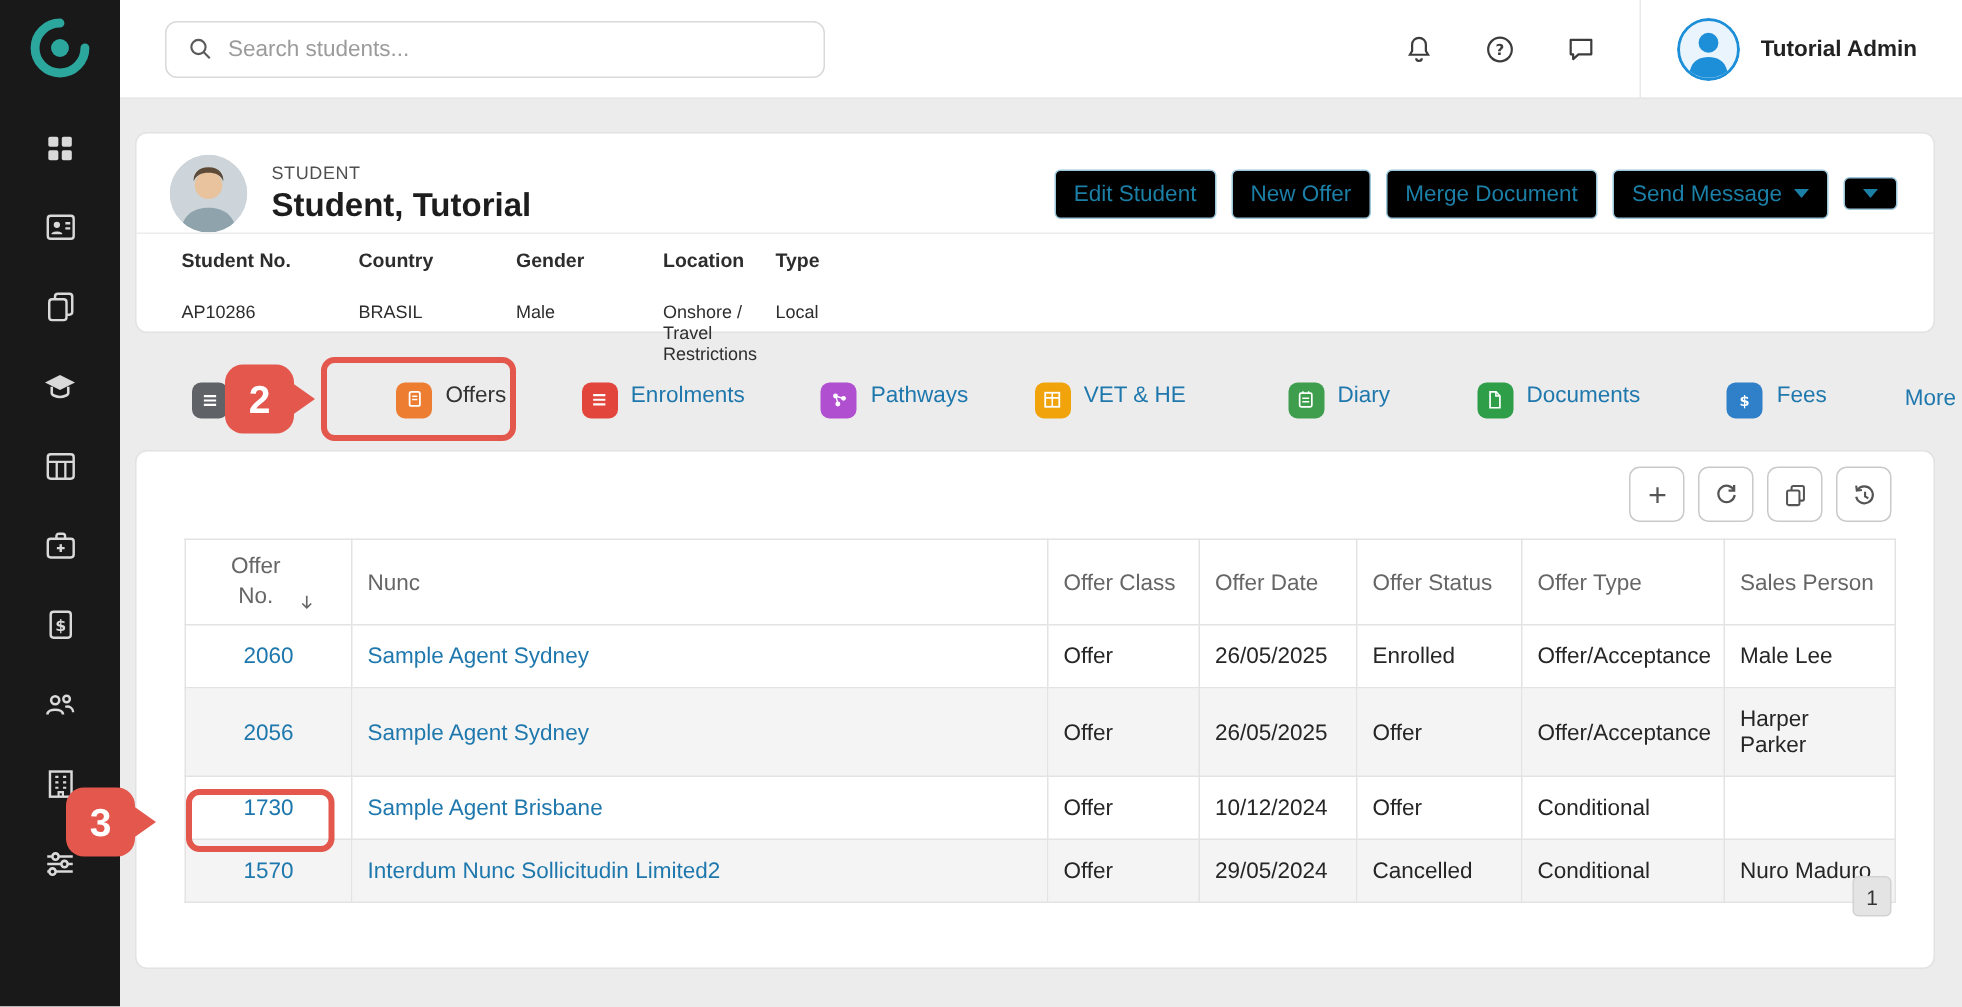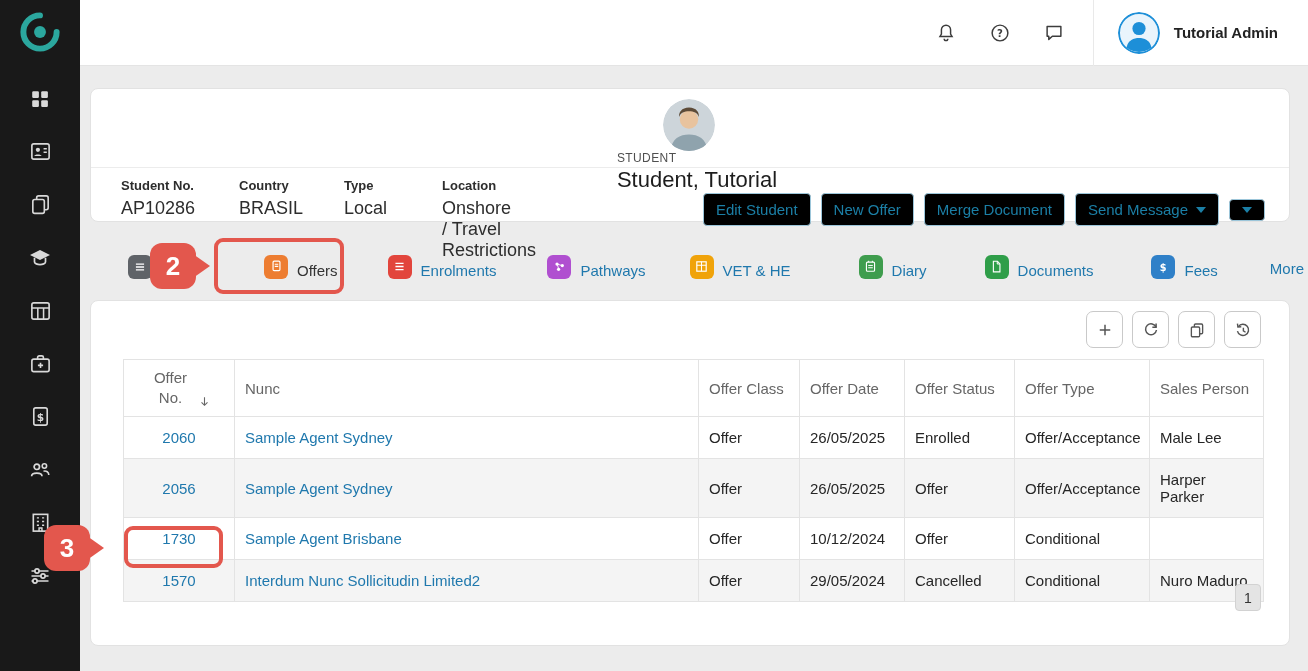--- a/index.html
+++ b/index.html
@@ -21,39 +21,39 @@
   .search input::placeholder { color:#9b9b9b; }
   .top-right { margin-left:auto; display:flex; align-items:center; height:100%; }
   .top-ic { width:30px; height:30px; display:flex; align-items:center; justify-content:center; margin-right:24px; cursor:pointer; }
   .top-divider { width:1px; height:66px; background:#e9e9e9; margin-right:24px; }
   .user { display:flex; align-items:center; gap:14px; padding-right:30px; cursor:pointer; height:100%; }
   .user-avatar { width:42px; height:42px; border-radius:50%; overflow:hidden; flex:none; }
   .user-name { font-size:15px; font-weight:bold; color:#222; }
 
   
   .student-card { position:absolute; left:90px; top:88px; width:1200px; height:134px; background:#fff; border:1px solid #e2e2e2; border-radius:8px; z-index:2; }
-  .sc-top { display:flex; align-items:center; padding:10px 24px 0 22px; height:70px;flex-direction:column; }
+  .sc-top { display:flex; align-items:center; padding:10px 24px 0 22px; height:70px; }
   .photo { width:52px; height:52px; border-radius:50%; overflow:hidden; flex:none; }
   .sc-id { margin-left:16px; }
   .sc-label { font-size:12px; color:#4f4f4f; letter-spacing:.4px; }
-  .sc-name { font-size:22px; font-weight:normal; color:#1d1d1d; margin-top:2px; }
+  .sc-name { font-size:22px; font-weight:bold; color:#1d1d1d; margin-top:2px; }
   .sc-actions { margin-left:auto; display:flex; gap:10px; align-items:center; }
   .btn { border:1px solid #9cc6da; color:#1b7fa6; background:#000000; border-radius:4px; font-size:15px; padding:7px 12px; font-family:inherit; cursor:pointer; display:flex; align-items:center; gap:8px; white-space:nowrap; }
   .caret { width:0; height:0; border-left:5px solid transparent; border-right:5px solid transparent; border-top:6px solid #1b7fa6; display:inline-block; }
-  .sc-info { position:absolute; left:0; right:0; bottom:0; height:54px; border-top:1px solid #ececec; display:flex; padding:10px 30px 0; }
+  .sc-info { position:absolute; left:0; right:0; bottom:0; height:66px; border-top:1px solid #ececec; display:flex; padding:10px 30px 0; }
   .info-item { flex:none; }
   .info-item:nth-child(1){ width:118px; } .info-item:nth-child(2){ width:105px; }
   .info-item:nth-child(3){ width:98px; }  .info-item:nth-child(4){ width:75px; }
   .info-item:nth-child(5){ width:90px; }  .info-item:nth-child(6){ width:auto; }
   .info-item .lbl { font-size:13px; font-weight:bold; color:#2d2d2d; }
-  .info-item .val { font-size:18px; color:#2d2d2d; margin-top:5px; }
+  .info-item .val { font-size:12px; color:#2d2d2d; margin-top:20px; }
 
   
   .tabs { position:absolute; left:90px; top:240px; width:1200px; height:53px; display:flex; align-items:center; padding-left:26px; z-index:2; }
-  .tab { display:flex; align-items:flex-end; gap:9px; cursor:pointer; flex:none;padding-left:12px; }
+  .tab { display:flex; align-items:flex-start; gap:9px; cursor:pointer; flex:none;padding-left:12px; }
   .tab-label { font-size:15px; color:#1f78ad; white-space:nowrap; }
   .tab.active .tab-label { color:#333; }
   .tab-ic { width:24px; height:24px; border-radius:6px; display:flex; align-items:center; justify-content:center; flex:none; }
   .t-offers{ margin-left:100px; } .t-enrol{ margin-left:38px; } .t-path{ margin-left:39px; }
   .t-vet{ margin-left:32px; } .t-diary{ margin-left:56px; } .t-docs{ margin-left:46px; }
   .t-fees{ margin-left:46px; } .t-more{ margin-left:40px; }
   .more-badge { width:20px; height:20px; background:#e1e1e1; border-radius:3px; font-size:13px; color:#333; display:flex; align-items:center; justify-content:center; }
   .more-caret { width:0; height:0; border-left:5px solid transparent; border-right:5px solid transparent; border-top:6px solid #1f78ad; display:inline-block; }
 
   
@@ -160,20 +160,27 @@
           <path d="M3.5 7h17M3.5 12h17M3.5 17h17" stroke="#d9d9d9" stroke-width="1.7"></path>
           <circle cx="9" cy="7" r="2.1" fill="#191919" stroke="#d9d9d9" stroke-width="1.7"></circle>
           <circle cx="15" cy="12" r="2.1" fill="#191919" stroke="#d9d9d9" stroke-width="1.7"></circle>
           <circle cx="7" cy="17" r="2.1" fill="#191919" stroke="#d9d9d9" stroke-width="1.7"></circle>
         </svg>
       </div>
     </nav>
   </aside>
 
   <header class="topbar">
+    <div class="search">
+      <svg width="19" height="19" viewBox="0 0 24 24">
+        <circle cx="10.5" cy="10.5" r="6" fill="none" stroke="#5a5a5a" stroke-width="1.8"></circle>
+        <path d="M15 15l5 5" stroke="#5a5a5a" stroke-width="1.8"></path>
+      </svg>
+      <input type="text" placeholder="Search students..." style="">
+    </div>
     <div class="top-right">
       <div class="top-ic">
         <svg width="22" height="22" viewBox="0 0 24 24">
           <path d="M12 3.5a5 5 0 0 0-5 5v4.6L5.4 15.8h13.2L17 13.1V8.5a5 5 0 0 0-5-5z" fill="none" stroke="#3c3c3c" stroke-width="1.6"></path>
           <path d="M10 18.3a2 2 0 0 0 4 0" fill="none" stroke="#3c3c3c" stroke-width="1.6"></path>
         </svg>
       </div>
       <div class="top-ic">
         <svg width="22" height="22" viewBox="0 0 24 24">
           <circle cx="12" cy="12" r="8.6" fill="none" stroke="#3c3c3c" stroke-width="1.6"></circle>
@@ -235,26 +242,30 @@
     <div class="sc-info">
       <div class="info-item">
         <div class="lbl">Student No.</div>
         <div class="val">AP10286</div>
       </div>
       <div class="info-item">
         <div class="lbl">Country</div>
         <div class="val">BRASIL</div>
       </div>
       <div class="info-item">
-        <div class="lbl">Type</div>
-        <div class="val">Local</div>
+        <div class="lbl">Gender</div>
+        <div class="val">Male</div>
       </div>
       <div class="info-item">
         <div class="lbl">Location</div>
         <div class="val">Onshore / Travel Restrictions</div>
+      </div>
+      <div class="info-item">
+        <div class="lbl">Type</div>
+        <div class="val">Local</div>
       </div>
     </div>
   </section>
 
   <nav class="tabs">
     <div class="tab">
       <span class="tab-ic" style="background:#5f6368">
         <svg width="14" height="14" viewBox="0 0 24 24">
             <path d="M5 7h14M5 12h14M5 17h14" stroke="#fff" stroke-width="2.4"></path>
           </svg>

